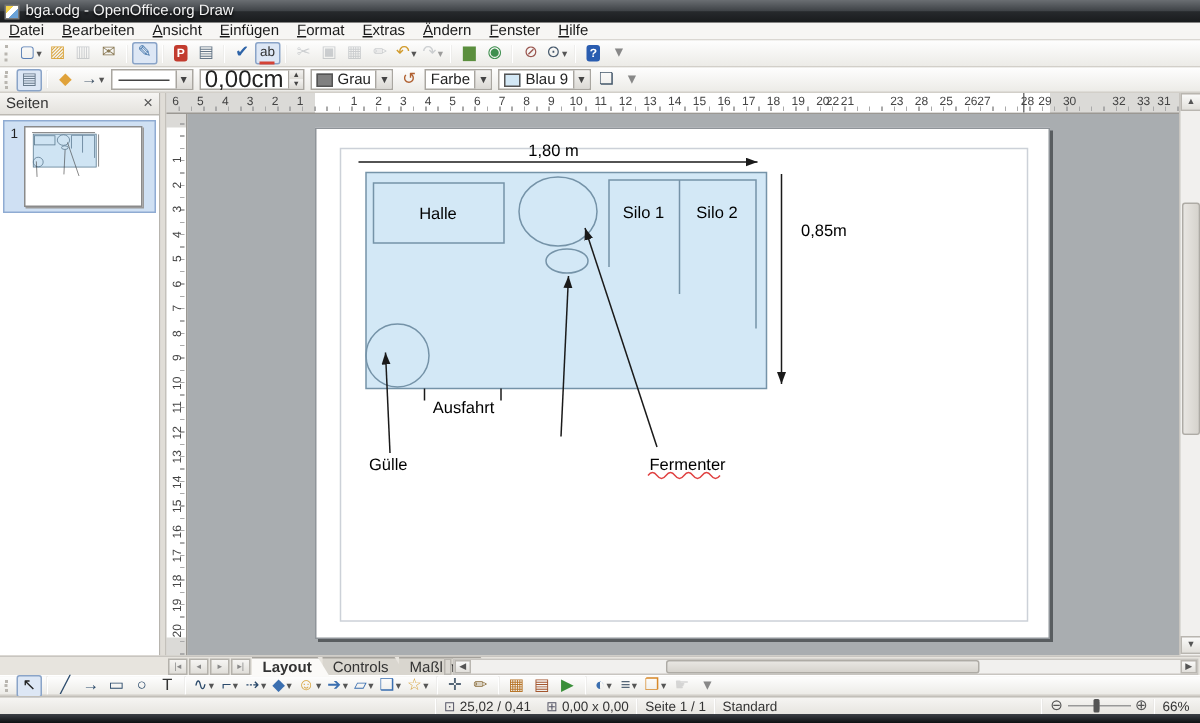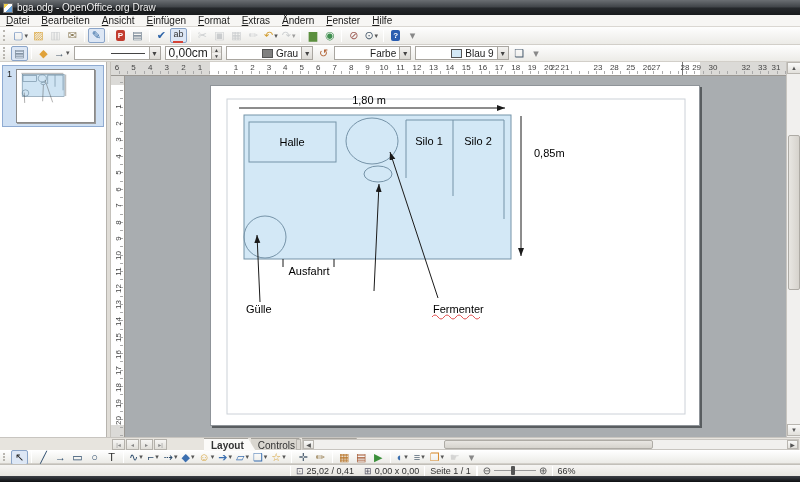--- a/index.html
+++ b/index.html
@@ -31,28 +31,28 @@
   .tb-btn { display:inline-flex; align-items:center; justify-content:center;
     height:15px; min-width:17px; padding:0 1px; border:1px solid transparent; border-radius:2px; }
   .tb-btn .glyph { font-size:11px; line-height:13px; }
   .tb-btn .glyph.badge { border-radius:2px; padding:0 2px; font-size:8px; font-weight:bold; line-height:11px; }
   .tb-btn .dd { font-size:7px; color:#555; margin-left:1px; }
   .tb-btn.boxed { border:1px solid #8aa4c8; background:#dde7f5; }
   .tb-btn.dis .glyph, .tb-btn.dis .dd { opacity:.55; }
   .tb-sep { width:1px; height:12px; background:#c4c1bb; border-right:1px solid #fff; margin:0 3px; }
   
   .lf-select { display:inline-flex; align-items:center; height:14px; background:#fff;
-    border:1px solid #a9a6a0; font-size:10px; margin:0 2px;padding-left:32px; }
+    border:1px solid #a9a6a0; font-size:10px; margin:0 2px; }
   .lf-select .val { padding:0 3px; white-space:nowrap; }
   .lf-select .ddbtn { width:11px; height:100%; background:linear-gradient(#f4f3f1,#dcdad5);
     border-left:1px solid #a9a6a0; font-size:7px; color:#444; display:flex; align-items:center; justify-content:center; }
   .swatch { width:11px; height:9px; border:1px solid #555; margin-left:3px; }
   .line-sample { width:34px; height:1px; background:#444; margin:0 4px; }
   .spin { display:inline-flex; height:14px; border:1px solid #a9a6a0; background:#fff; margin:0 2px; }
-  .spin .val { padding:0 3px; font-size:12px; line-height:13px; }
+  .spin .val { padding:0 3px; font-size:16px; line-height:13px; }
   .spin .btns { display:flex; flex-direction:column; width:10px; border-left:1px solid #a9a6a0; }
   .spin .btns span { flex:1; font-size:5px; line-height:6px; text-align:center;
     background:linear-gradient(#f4f3f1,#dcdad5); color:#444; }
   
   #pages-panel { position:absolute; left:0; top:62px; width:107px; height:375px;
     background:#fff; border-right:1px solid #b7b4ae; }
   #pages-header { height:15px; background:linear-gradient(#f6f5f3,#e4e2dd);
     border-bottom:1px solid #bcb9b3; display:flex; align-items:center; padding:0 4px; }
   #pages-title { font-size:10px; color:#333; flex:1; }
   #pages-close { font-size:11px; color:#555; line-height:10px; }
@@ -100,21 +100,21 @@
     border:1px solid #b9b6b0; font-size:6px; color:#555; text-align:center; line-height:11px; }
   #vs-up { top:0; } #vs-down { top:362px; }
   #vs-thumb { position:absolute; left:1px; top:73px; width:12px; height:155px;
     background:linear-gradient(90deg,#e8e6e2,#d6d3cd); border:1px solid #aeaba5; border-radius:2px; }
   
   #tabrow { position:absolute; left:0; top:437px; width:800px; height:13px;
     background:#e7e4de; border-top:1px solid #c8c5c0; }
   #tab-nav { position:absolute; left:112px; top:1px; display:flex; gap:1px; }
   .nav-btn { width:13px; height:11px; background:linear-gradient(#f6f5f3,#e0ded9);
     border:1px solid #b4b1ab; font-size:6px; color:#888; text-align:center; line-height:10px; }
-  #tabs { position:absolute; left:168px; top:0; display:flex; height:13px;padding-left:36px; }
+  #tabs { position:absolute; left:168px; top:0; display:flex; height:13px; }
   .tab { position:relative; height:13px; line-height:13px; padding:0 12px 0 7px; font-size:10px;
     color:#333; background:#d9d6cf; clip-path:polygon(0 0,calc(100% - 8px) 0,100% 100%,0 100%);
     border-top:1px solid #a5a29c; margin-right:-5px; }
   .tab.active { background:#fbfaf8; font-weight:bold; z-index:2; }
   #hscroll { position:absolute; left:302px; top:1px; width:497px; height:11px;
     background:#f1f0ee; border:1px solid #c8c5c0; }
   .hbtn { position:absolute; top:0; width:11px; height:9px; background:linear-gradient(#fafaf9,#e2e0db);
     border:1px solid #b9b6b0; font-size:6px; color:#555; text-align:center; line-height:8px; }
   #hs-left { left:0; } #hs-right { right:0; }
   #hs-thumb { position:absolute; left:141px; top:0; width:209px; height:9px;
@@ -290,20 +290,24 @@
         <span class="tb-btn">
           <span class="glyph" style="color: rgb(69, 88, 107);">❏</span>
         </span>
         <span class="tb-btn">
           <span class="glyph" style="color: rgb(136, 136, 136);">▾</span>
         </span>
       </span>
   </div>
 
   <div id="pages-panel">
+    <div id="pages-header">
+      <span id="pages-title">Seiten</span>
+      <span id="pages-close">×</span>
+    </div>
     <div class="page-item">
       <span class="page-num">1</span>
       <div class="page-thumb">
         <svg width="77" height="52" viewBox="0 0 490 341" preserveAspectRatio="none">
           <rect class="mini mini-fill" x="33" y="29" width="267" height="144"></rect>
           <rect class="mini" x="38" y="36" width="87" height="40"></rect>
           <ellipse class="mini" cx="161" cy="55" rx="26" ry="23"></ellipse>
           <ellipse class="mini" cx="167" cy="88" rx="14" ry="8"></ellipse>
           <path class="mini" d="M195,92 V34 H293 V133 M242,34 V110"></path>
           <circle class="mini" cx="54" cy="151" r="21"></circle>
@@ -548,20 +552,21 @@
       <span class="st-icon">⊡</span>
       <span>25,02 / 0,41</span>
     </div>
     <div class="st-cell">
       <span class="st-icon">⊞</span>
       <span>0,00 x 0,00</span>
     </div>
     <div class="st-sep"></div>
     <div class="st-cell">Seite 1 / 1</div>
     <div class="st-sep"></div>
+    <div id="st-style" class="st-cell">Standard</div>
     <div class="st-sep"></div>
     <div id="zoom-slider" class="st-cell">
       <span class="zoom-glyph">⊖</span>
       <span id="zoom-track">
           <span class="mid"></span>
           <span id="zoom-thumb"></span>
         </span>
       <span class="zoom-glyph">⊕</span>
     </div>
     <div class="st-sep"></div>

